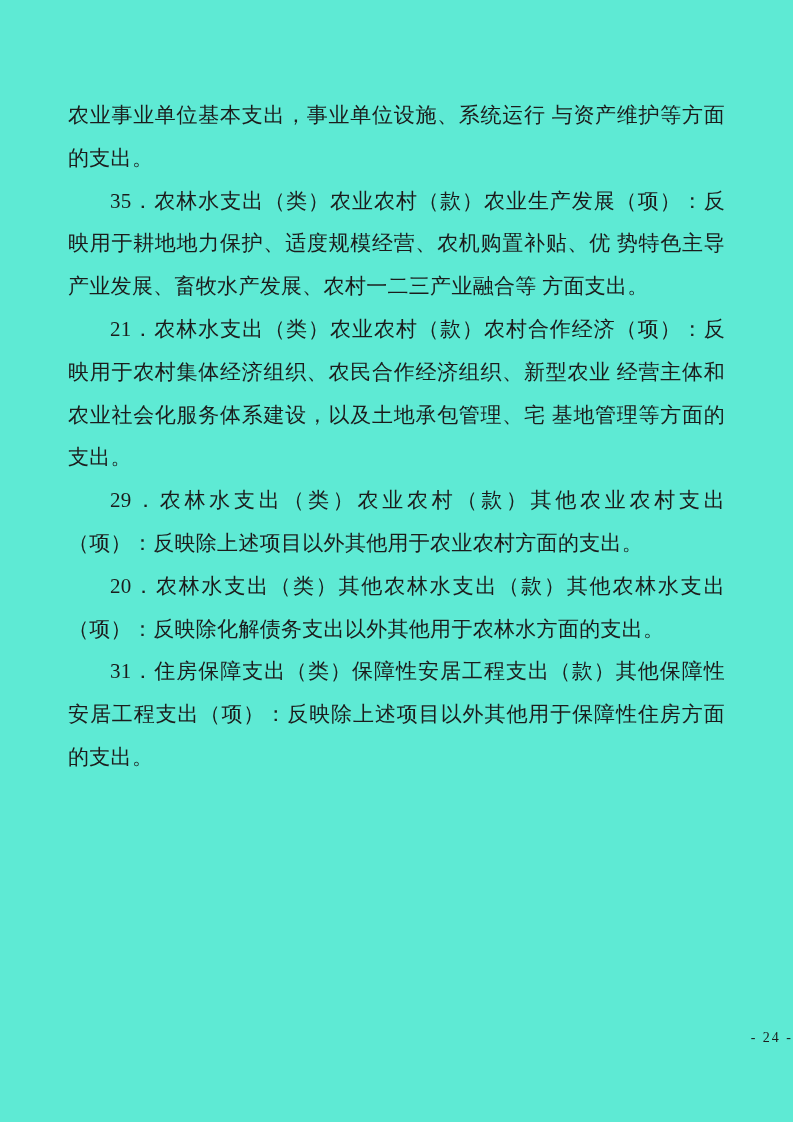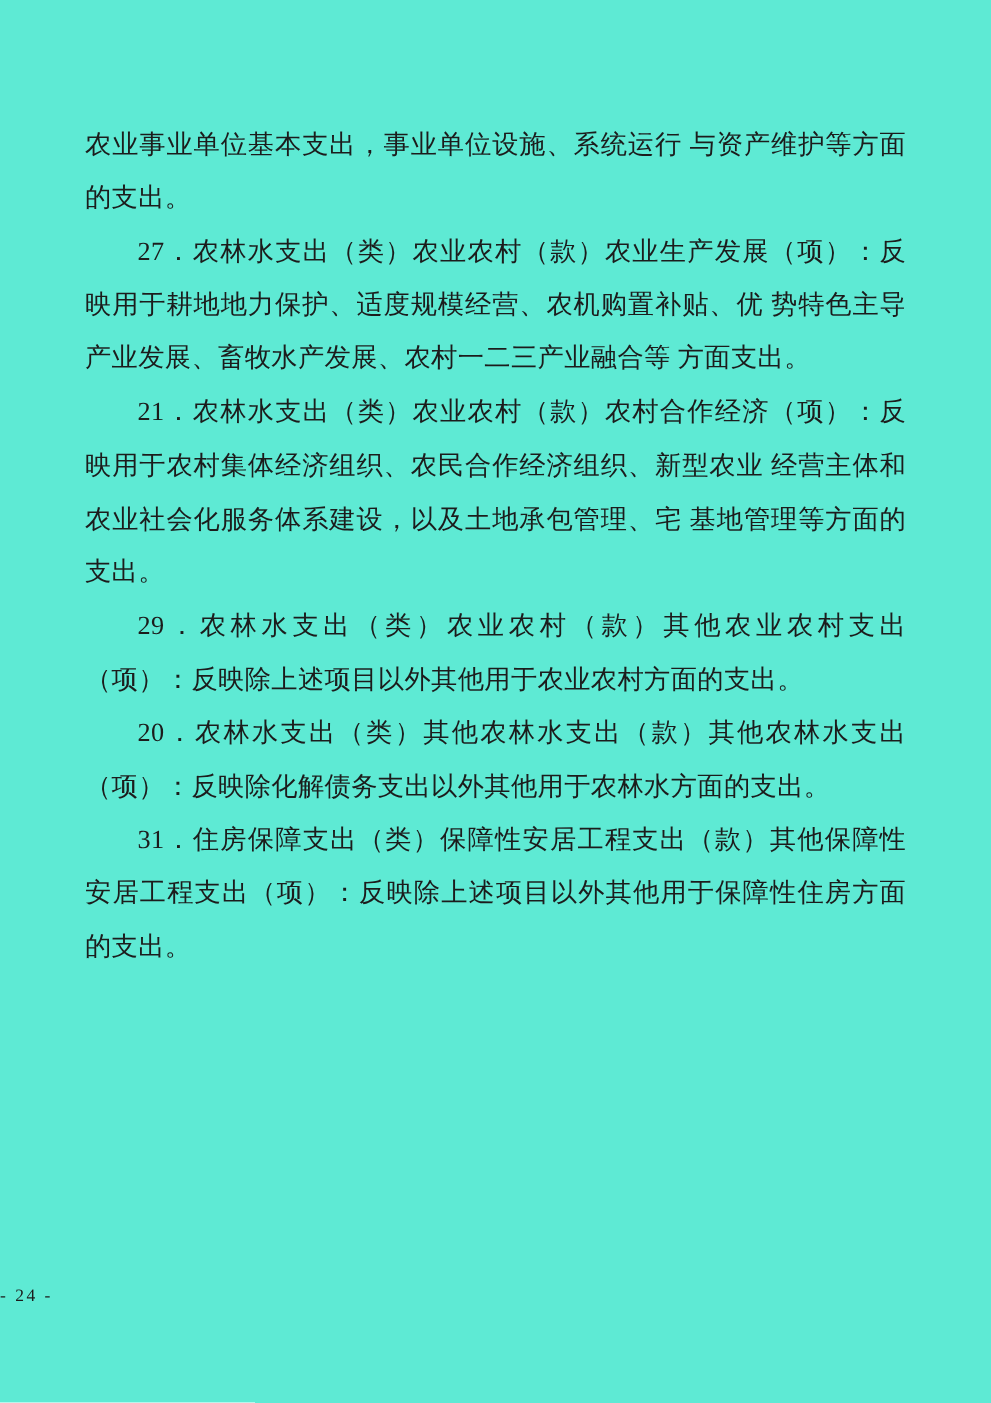--- a/index.html
+++ b/index.html
@@ -32,32 +32,32 @@
     padding: 0;
   }
   .doc-body p.indent {
     text-indent: 2em;
   }
   .page-footer {
     position: absolute;
     top: 1030px;
     left: 0;
     width: 793px;
-    text-align: left;
+    text-align: right;
     font-size: 14px;
     letter-spacing: 2px;
     color: #1c1c1c;
   }
 </style>
 </head>
 <body>
 
 <div class="page">
   <div class="doc-body">
       <p>农业事业单位基本支出，事业单位设施、系统运行 与资产维护等方面的支出。</p>
-      <p class="indent">27．农林水支出（类）农业农村（款）农业生产发展（项）：反映用于耕地地力保护、适度规模经营、农机购置补贴、优 势特色主导产业发展、畜牧水产发展、农村一二三产业融合等 方面支出。</p>
+      <p class="indent">35．农林水支出（类）农业农村（款）农业生产发展（项）：反映用于耕地地力保护、适度规模经营、农机购置补贴、优 势特色主导产业发展、畜牧水产发展、农村一二三产业融合等 方面支出。</p>
       <p class="indent">21．农林水支出（类）农业农村（款）农村合作经济（项）：反映用于农村集体经济组织、农民合作经济组织、新型农业 经营主体和农业社会化服务体系建设，以及土地承包管理、宅 基地管理等方面的支出。</p>
       <p class="indent">29．农林水支出（类）农业农村（款）其他农业农村支出（项）：反映除上述项目以外其他用于农业农村方面的支出。</p>
       <p class="indent">20．农林水支出（类）其他农林水支出（款）其他农林水支出（项）：反映除化解债务支出以外其他用于农林水方面的支出。</p>
       <p class="indent">31．住房保障支出（类）保障性安居工程支出（款）其他保障性安居工程支出（项）：反映除上述项目以外其他用于保障性住房方面的支出。</p>
     </div>
   <div class="page-footer">- 24 -</div>
 </div>
 
 </body></html>

